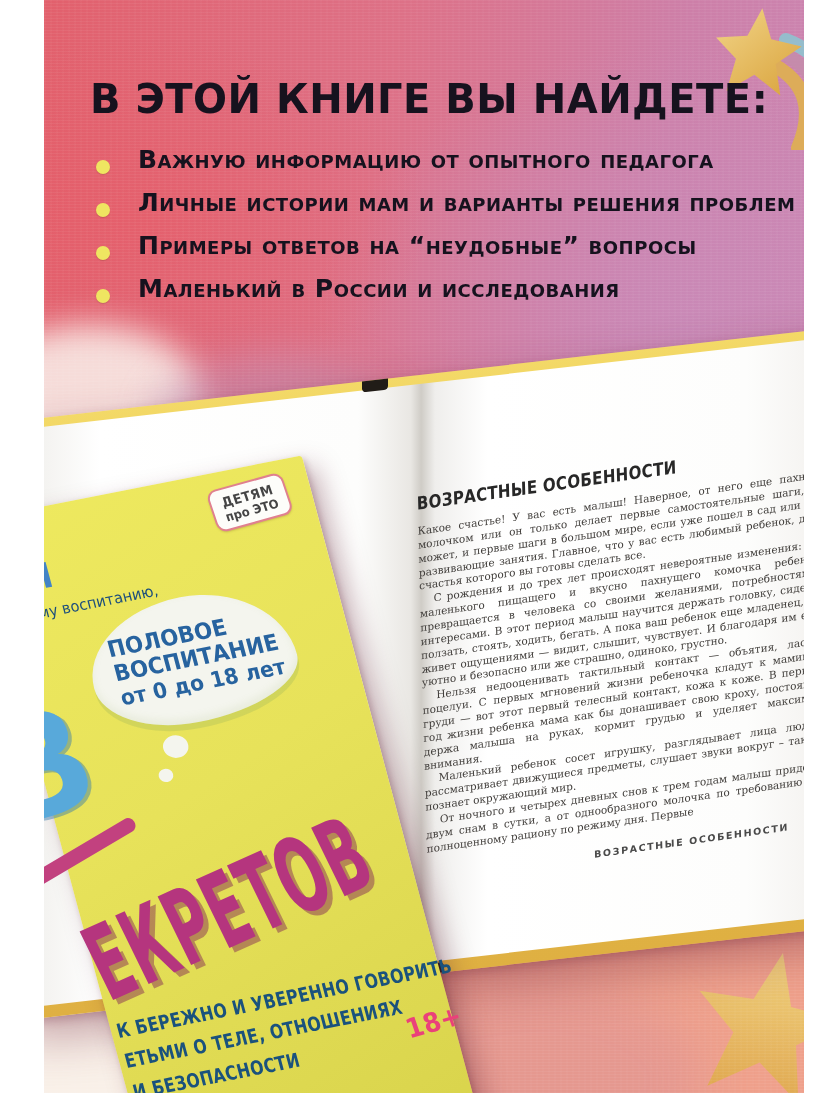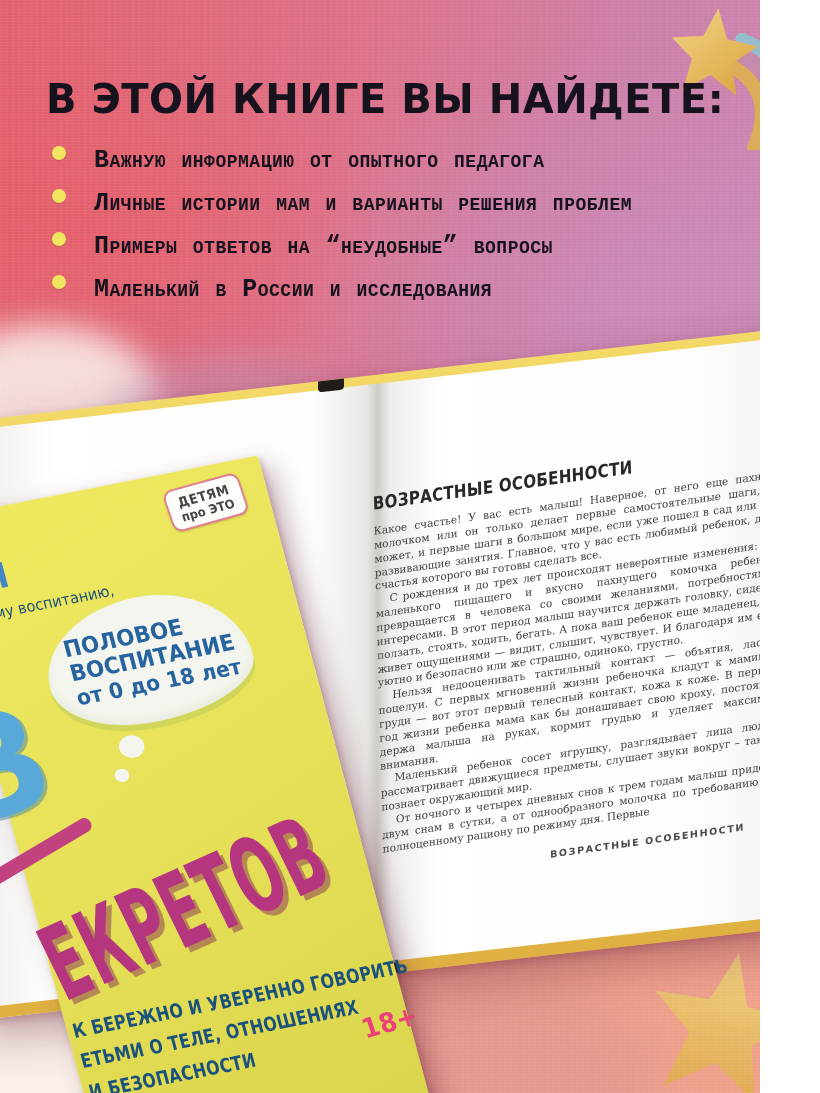--- a/index.html
+++ b/index.html
@@ -10,36 +10,37 @@
     --tagline-blue:#1a527d; --age-pink:#ea417a; --edge-gold:#e8bf4e;
   }
   html,body{margin:0;padding:0;}
   body{font-family:"DejaVu Sans",sans-serif;}
   .canvas{position:relative;width:760px;height:1093px;overflow:hidden;
     background:
       linear-gradient(180deg, rgba(238,160,138,0) 0%, rgba(238,160,138,0) 40%, rgba(238,160,138,.85) 56%, var(--bg-bottom) 66%, var(--bg-bottom) 100%),
       radial-gradient(ellipse 420px 260px at 12% 20%, rgba(232,90,100,.55), rgba(232,90,100,0) 70%),
       radial-gradient(ellipse 500px 380px at 85% 30%, rgba(201,138,184,.9), rgba(201,138,184,0) 75%),
       linear-gradient(100deg, var(--bg-top-left) 0%, #dd7187 38%, #cd7fa8 68%, var(--bg-top-right) 100%);
+    margin-left: 44px;
   }
   .texture{position:absolute;inset:0;z-index:1;pointer-events:none;
     background:
       repeating-linear-gradient(180deg, rgba(255,255,255,.05) 0 1px, rgba(0,0,0,0) 1px 3px),
       repeating-linear-gradient(90deg, rgba(255,255,255,.025) 0 2px, rgba(0,0,0,0) 2px 6px);}
   .blob{position:absolute;border-radius:50%;pointer-events:none;z-index:0;}
   .blob.b1{left:-70px;top:325px;width:230px;height:150px;background:rgba(249,241,235,.85);filter:blur(16px);}
   .blob.b2{left:110px;top:355px;width:240px;height:130px;background:rgba(196,146,184,.5);filter:blur(18px);}
   .blob.b3{left:-80px;top:940px;width:460px;height:280px;background:rgba(250,246,240,.92);filter:blur(22px);}
   .blob.b4{left:330px;top:980px;width:330px;height:200px;background:rgba(214,140,150,.4);filter:blur(24px);}
 
   
   .headline{position:absolute;left:46px;top:76px;z-index:2;font-size:40px;font-weight:bold;
     color:var(--heading-ink);letter-spacing:.5px;white-space:nowrap;}
   .bullets{position:absolute;left:52px;top:146px;z-index:2;}
-  .bullet{display:flex;align-items:flex-start;margin-bottom:15px;height:28px;font-family:Liberation Mono, monospace;}
+  .bullet{display:flex;align-items:flex-end;margin-bottom:15px;height:28px;}
   .dot{width:14px;height:14px;border-radius:50%;background:var(--bullet-dot);margin-right:28px;flex:none;
     box-shadow:0 1px 1px rgba(120,60,40,.25);}
   .bullet-label{font-size:25px;font-weight:bold;color:var(--heading-ink);
     font-variant:small-caps;letter-spacing:.5px;white-space:nowrap;}
 
   
   .shooting-star{position:absolute;left:662px;top:0px;z-index:2;}
   
   .corner-star{position:absolute;left:618px;top:948px;z-index:0;opacity:.95;}
 

